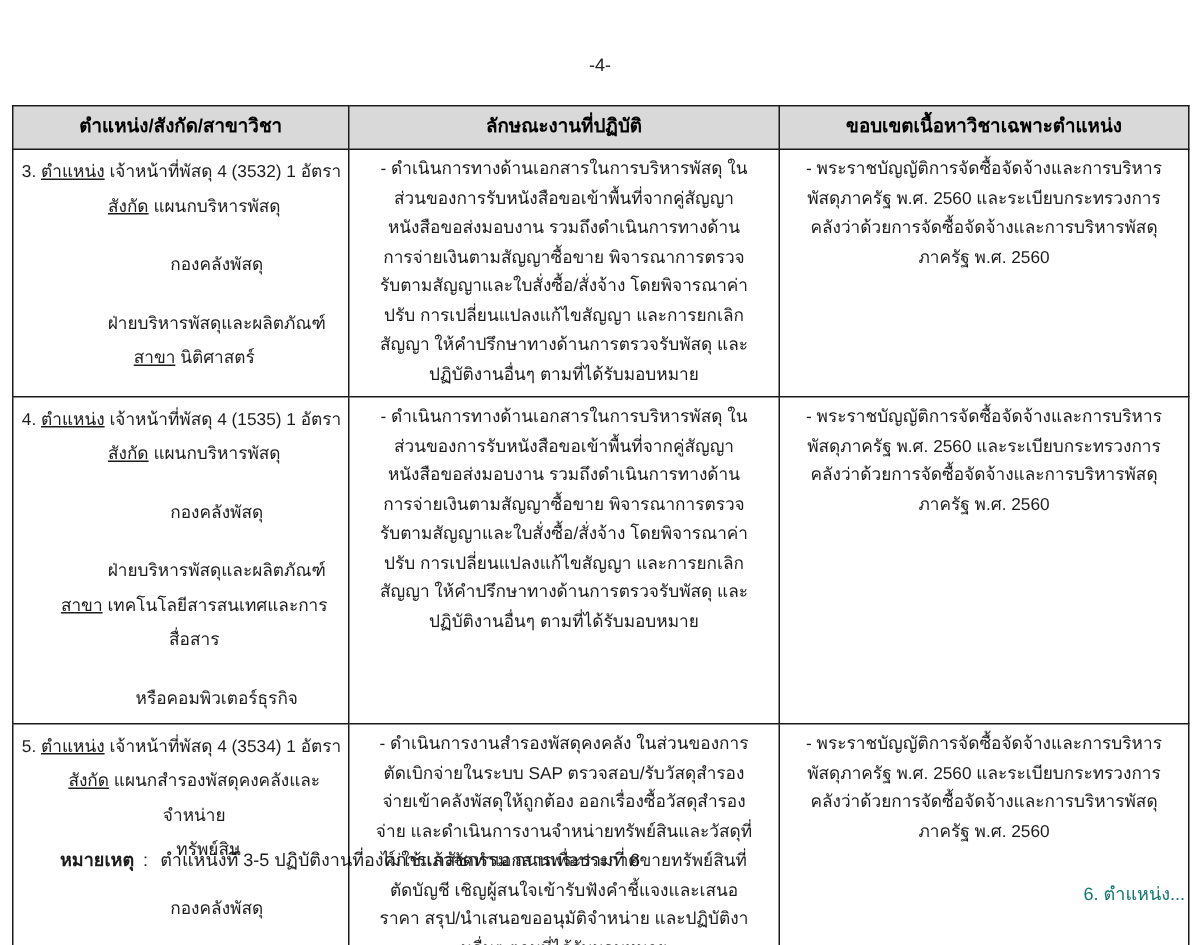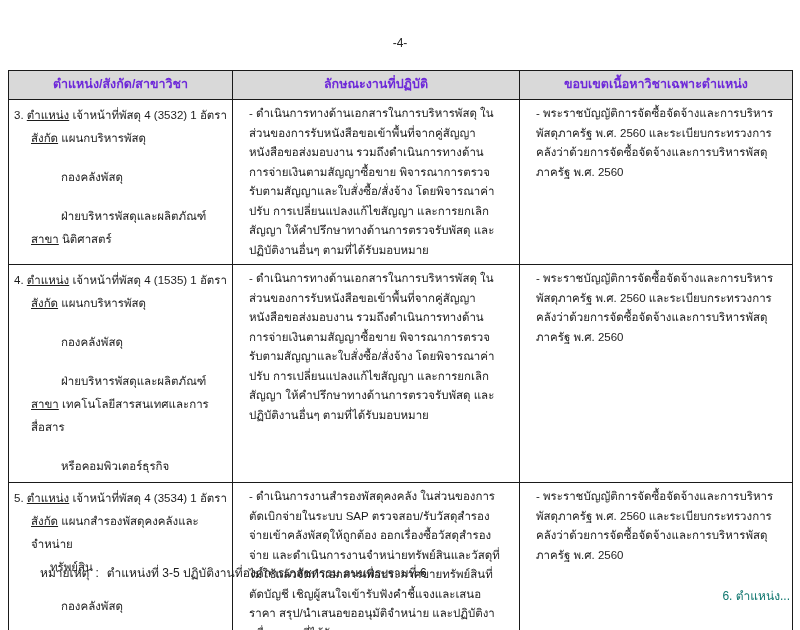--- a/index.html
+++ b/index.html
@@ -10,42 +10,42 @@
   }
   .page-number{
     position:absolute;top:36px;left:0;width:100%;
     text-align:center;font-size:12px;color:#222;
   }
   table.positions{
     position:absolute;left:8px;top:70px;width:784px;
     border-collapse:collapse;table-layout:fixed;
   }
   table.positions th,table.positions td{
-    border:1.6px solid #1a1a1a;vertical-align:top;
+    border:1.6px solid #1a1a1a;vertical-align:top;text-align:center;
   }
   table.positions th{
     background:#d9d9d9;font-weight:bold;font-size:12.5px;
-    height:22px;padding:3px 2px;text-align:center;color:#6d28d9;
+    height:22px;padding:3px 2px;text-align:center;color:#000000;
   }
   col.c1{width:224px}col.c2{width:287px}col.c3{width:273px}
   td{font-size:11.5px;}
   tr.r0 td{height:136px}
   tr.r1 td{height:152px}
   tr.r2 td{height:164px}
   td.cell-position{padding:4px 4px 4px 5px;line-height:23px;}
   td.cell-duties,td.cell-scope{padding:4px 16px;line-height:19.5px;}
   .pos-line{white-space:nowrap;}
   .ind1{padding-left:17px;}
   .ind2{padding-left:47px;margin-top:16px;}
   .ind0{padding-left:2px;margin-left:34px;}
   .u{text-decoration:underline;}
   .note{
     position:absolute;left:40px;top:563px;font-size:12px;color:#1c1c1c;
   }
-  .note .note-label{font-weight:normal;}
+  .note .note-label{font-weight:bold;}
   .note .note-colon{padding:0 8px 0 6px;}
   .footer-next{
     position:absolute;right:10px;top:586px;font-size:12px;color:#0f766e;
   }
 </style>
 </head>
 <body>
 
 <div class="page-number">-4-</div>
 

